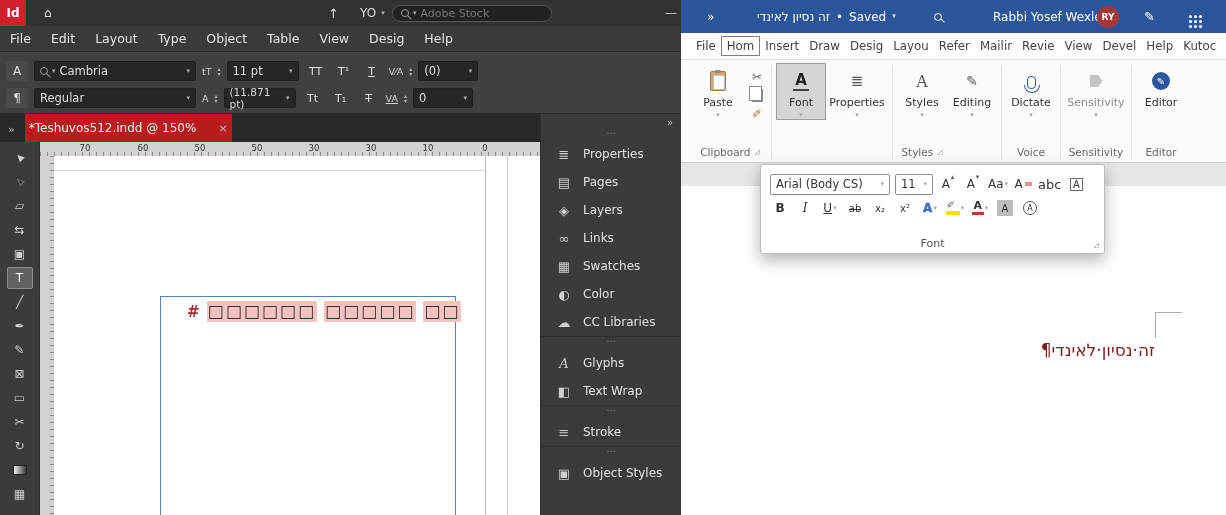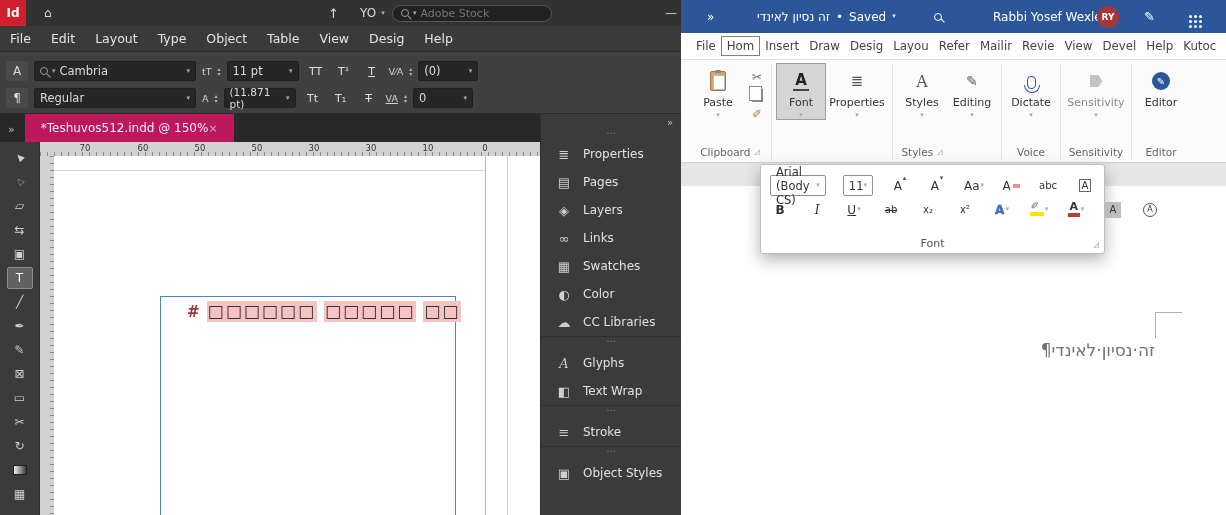--- a/index.html
+++ b/index.html
@@ -26,21 +26,21 @@
   .grow{flex:1}
   .caret{font-size:7px;color:#aaa;line-height:1}
   .stepper{display:flex;flex-direction:column;color:#b5b5b5;font-size:6px;line-height:5px}
   .ctl-btn{width:22px;height:20px;display:flex;align-items:center;justify-content:center;font-size:11px;color:#ddd}
   .glyph-sm{font-size:9.5px;color:#cfcfcf}
   .u{text-decoration:underline}.s{text-decoration:line-through}
   .ctl-right{position:absolute;right:6px;top:0;height:62px;display:flex;align-items:center;gap:14px;color:#ccc}
   .ctl-right .col{display:flex;flex-direction:column;gap:10px;align-items:center;font-size:12px}
   .id-tabbar{position:absolute;left:0;top:114px;width:540px;height:28px;background:#282828;display:flex;align-items:flex-end;color:#ccc}
   .tab-chev{margin:0 10px 6px 8px;font-size:11px;color:#bbb}
-  .doc-tab{height:28px;background:#be185d;display:flex;align-items:center;gap:0;padding:0 16px;font-size:12px;color:#f0f0f0}
+  .doc-tab{height:28px;background:#b91c1c;display:flex;align-items:center;gap:22px;padding:0 4px;font-size:12px;color:#f0f0f0}
   .doc-tab .x{color:#bbb;font-size:11px}
   .id-toolbar{position:absolute;left:0;top:142px;width:40px;height:373px;background:#3b3b3b;border-right:1px solid #2e2e2e;display:flex;flex-direction:column;align-items:center;padding-top:5px;gap:2px}
   .tool{width:26px;height:22px;display:flex;align-items:center;justify-content:center;color:#cfcfcf;font-size:12px}
   .tool.active{background:#616161;border:1px solid #8d8d8d;border-radius:2px;color:#fff}
   .g-cursor{display:inline-block;transform:rotate(-135deg);font-size:9px}
   .g-cursor.o{opacity:.65}
   .grad{width:14px;height:10px;display:inline-block;background:linear-gradient(90deg,#eee,#3a3a3a);border:1px solid #222}
   .hruler{position:absolute;left:40px;top:142px;width:500px;height:14px;background:#d2d2d2;background-image:repeating-linear-gradient(90deg,#8a8a8a 0 1px,transparent 1px 7px);background-size:100% 4px;background-position:bottom;background-repeat:no-repeat}
   .hruler span{position:absolute;top:1px;transform:translateX(-50%);font-size:8.5px;color:#333}
   .vruler{position:absolute;left:40px;top:156px;width:14px;height:359px;background:#d2d2d2;background-image:repeating-linear-gradient(180deg,#8a8a8a 0 1px,transparent 1px 7px);background-size:4px 100%;background-position:right;background-repeat:no-repeat}
@@ -84,40 +84,40 @@
   .icon-clip{position:relative;width:16px;height:20px;background:#d8a56b;border:1px solid #9c7a45;border-radius:2px}
   .icon-clip::before{content:"";position:absolute;top:-2px;left:4px;width:6px;height:3px;background:#8a8a8a;border-radius:1px}
   .icon-clip::after{content:"";position:absolute;left:2px;top:3px;width:10px;height:13px;background:#fff;border:1px solid #bbb}
   .icon-copy{position:relative;width:11px;height:13px;border:1px solid #8a8a8a;background:#fff;display:inline-block}
   .icon-copy::before{content:"";position:absolute;left:-4px;top:-4px;width:11px;height:13px;border:1px solid #8a8a8a;background:#fff}
   .icon-mic{position:relative;width:9px;height:13px;border:1.5px solid #2b579a;border-radius:4px;margin-top:2px}
   .icon-mic::after{content:"";position:absolute;left:-4px;bottom:-5px;width:14px;height:7px;border:1.5px solid #2b579a;border-top:none;border-radius:0 0 8px 8px}
   .icon-tag{width:13px;height:12px;background:#c3c3c3;clip-path:polygon(0 0,68% 0,100% 50%,68% 100%,0 100%)}
   .icon-editor{width:18px;height:18px;border-radius:50%;background:#2b579a;color:#fff;font-size:10px;display:flex;align-items:center;justify-content:center}
   .font-popup{position:absolute;left:79px;top:164px;width:345px;height:90px;background:#fff;border:1px solid #bdbdbd;border-radius:3px;box-shadow:0 6px 16px rgba(0,0,0,.3);z-index:10;padding:7px 9px 0}
-  .fp-row{display:flex;align-items:flex-end;gap:17px;height:24px;color:#333}
+  .fp-row{display:flex;align-items:center;gap:5px;height:24px;color:#333}
   .fp-combo{border:1px solid #8f8f8f;height:21px;display:flex;align-items:center;justify-content:space-between;padding:0 5px;font-size:11.5px;border-radius:2px}
   .fp-btn{min-width:20px;height:21px;display:flex;align-items:center;justify-content:center;font-size:12px;gap:1px;border-radius:2px}
   .tiny{font-size:7px;line-height:1;color:#555}
   .b{font-weight:bold}.iit{font-style:italic;font-family:"DejaVu Serif",serif}
   .efx{color:#4472c4;font-weight:bold;-webkit-text-stroke:.4px #2b579a}
   .icon-hl{position:relative;width:14px;height:13px}
   .icon-hl::before{content:"✐";position:absolute;top:-3px;left:1px;font-size:10px;color:#666}
   .icon-hl::after{content:"";position:absolute;bottom:0;left:0;width:14px;height:4px;background:#ffe000}
   .fcol{display:flex;flex-direction:column;align-items:center;line-height:10px}
   .fcol .bar{width:12px;height:3.5px;background:#c33b2e;margin-top:1px}
   .icon-shade{width:16px;height:16px;background:#bdbdbd;color:#333;font-size:10px;display:flex;align-items:center;justify-content:center}
   .icon-enc{width:14px;height:14px;border:1px solid #555;border-radius:50%;font-size:8px;display:flex;align-items:center;justify-content:center;color:#333}
   .eraser{width:7px;height:4px;background:#e89090;display:inline-block;margin-left:1px}
   .fp-footer{position:absolute;left:0;right:0;bottom:3px;text-align:center;font-size:11px;color:#555}
   .fp-launch{position:absolute;right:5px;bottom:4px;font-size:7px;color:#777}
   .w-doc{position:absolute;left:0;top:163px;right:0;bottom:0;background:#fff}
   .doc-band{height:23px;background:#e6e6e6}
   .corner{position:absolute;left:474px;top:149px;width:27px;height:26px;border-left:1px solid #b0b0b0;border-top:1px solid #b0b0b0}
-  .heb{position:absolute;top:177px;right:71px;direction:rtl;font-size:17px;color:#737373}
+  .heb{position:absolute;top:177px;right:71px;direction:rtl;font-size:17px;color:#7f1d1d}
 </style>
 </head>
 <body>
 
 <div id="app">
 
   <section id="indesign">
 
     <div class="id-titlebar">
       <div class="id-logo">Id</div>
@@ -534,21 +534,21 @@
             <span class="tiny" style="align-self:flex-start">▾</span>
           </span>
         <span class="fp-btn">
             <span>Aa</span>
             <span class="caret">▾</span>
           </span>
         <span class="fp-btn">
             <span>A</span>
             <span class="eraser"></span>
           </span>
-        <span class="fp-btn" style="font-size:10px">abc</span>
+        <span class="fp-btn" style="font-size:13px">abc</span>
         <span class="fp-btn">
             <span style="border:1px solid #666;font-size:10px;padding:0 2px">A</span>
           </span>
       </div>
       <div class="fp-row">
         <span class="fp-btn b">B</span>
         <span class="fp-btn iit">I</span>
         <span class="fp-btn">
             <span class="u">U</span>
             <span class="caret">▾</span>

